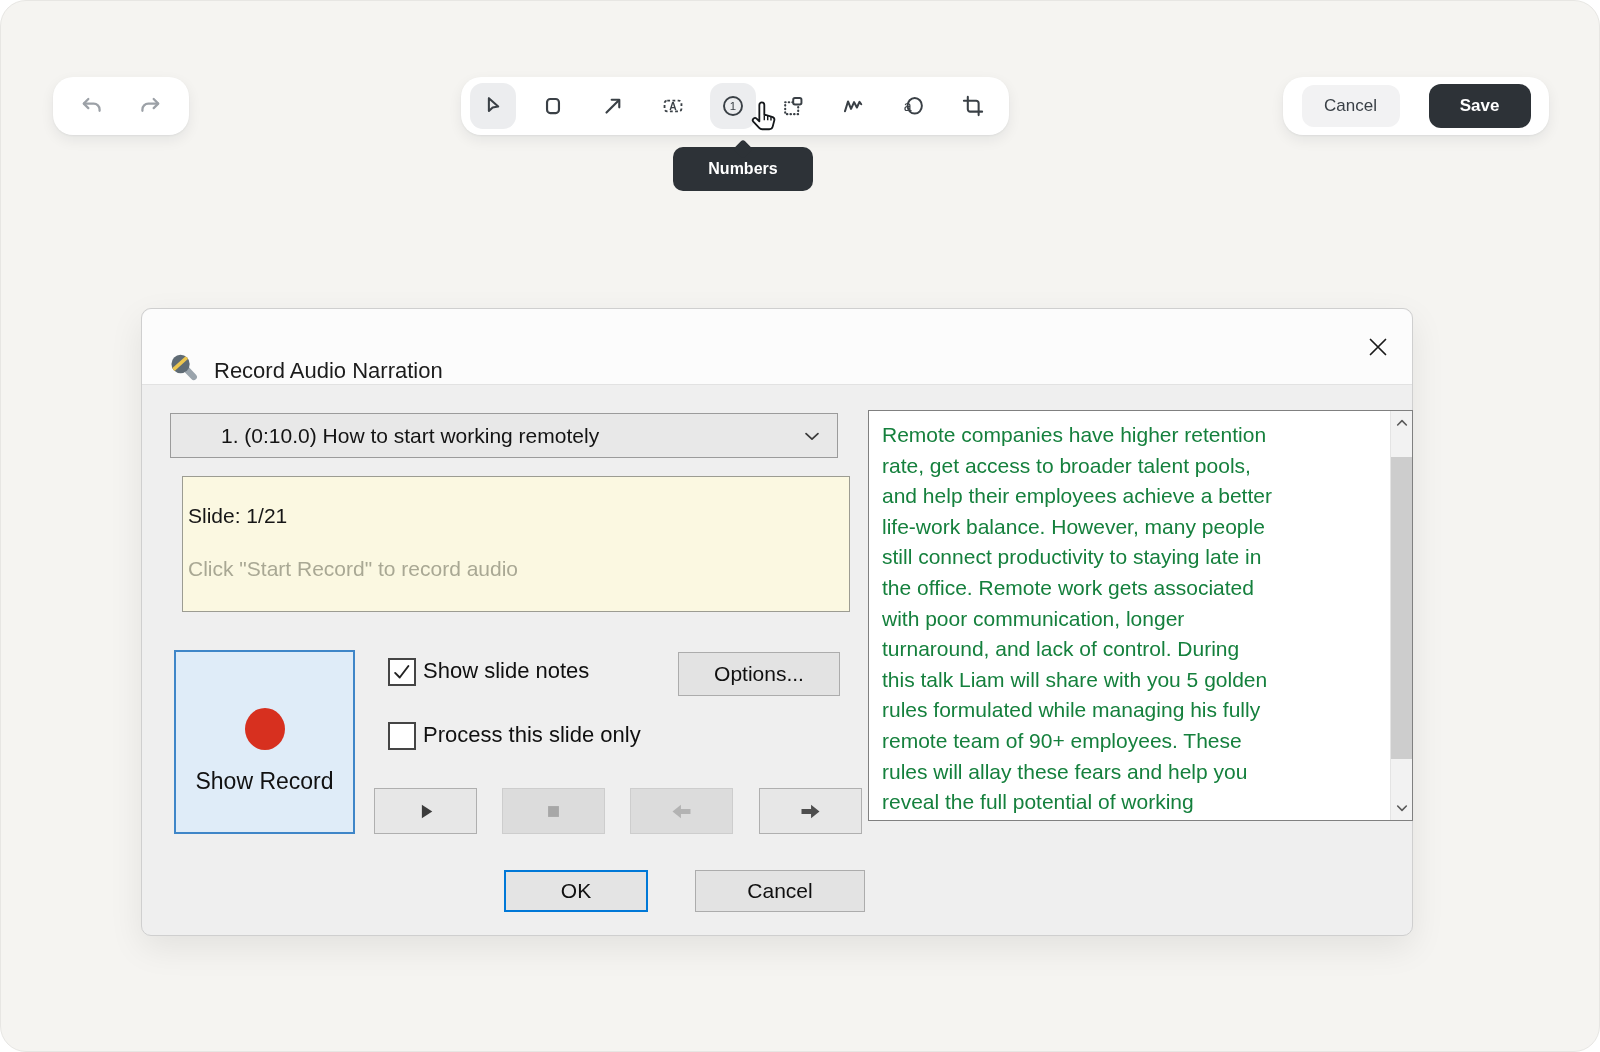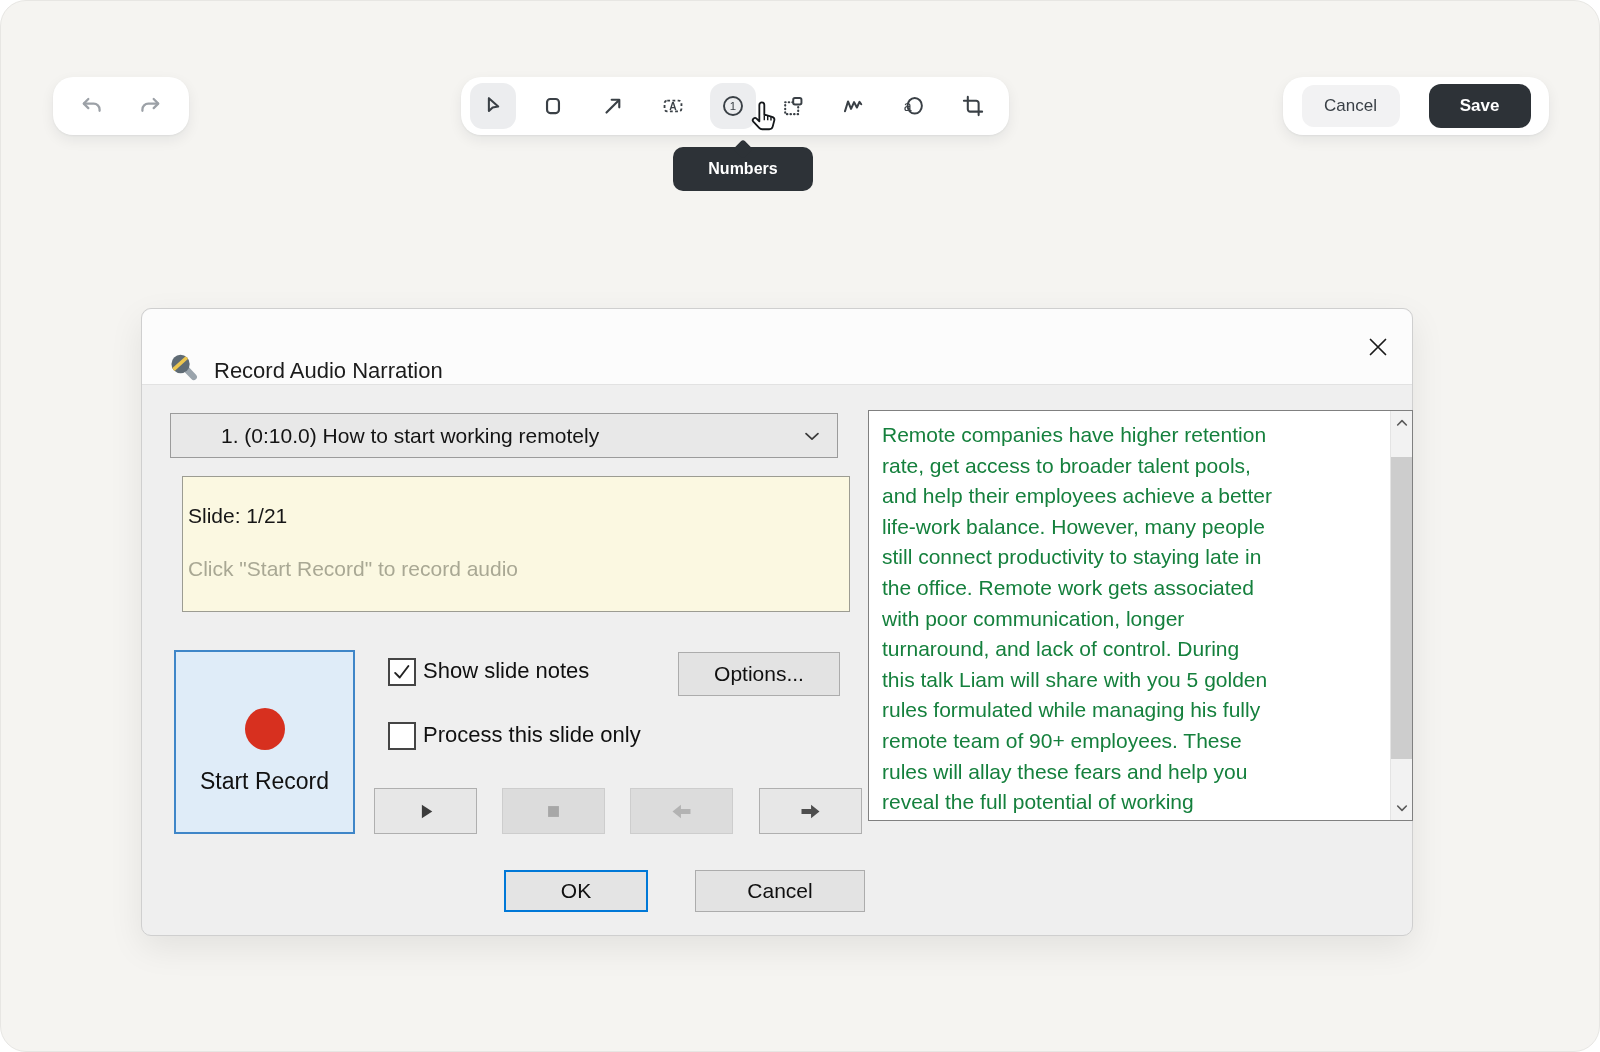--- a/index.html
+++ b/index.html
@@ -236,21 +236,21 @@
       </span>
     </div>
 
     <div class="status-box">
       <div class="status-slide">Slide: 1/21</div>
       <div class="status-hint">Click "Start Record" to record audio</div>
     </div>
 
     <div class="start-record">
       <div class="rec-dot"></div>
-      <div class="start-record-label">Start Record</div>
+      <div class="start-record-label">Show Record</div>
     </div>
 
     <div class="check-row r1">
       <span class="checkbox">
         <svg width="22" height="22" viewBox="0 0 24 24" fill="none" stroke="#222" stroke-width="2.1" stroke-linecap="round" stroke-linejoin="round">
           <path d="M4.5 13 L9.5 18 L19 5.5"></path>
         </svg>
       </span>
       <span class="check-label">Show slide notes</span>
     </div>

